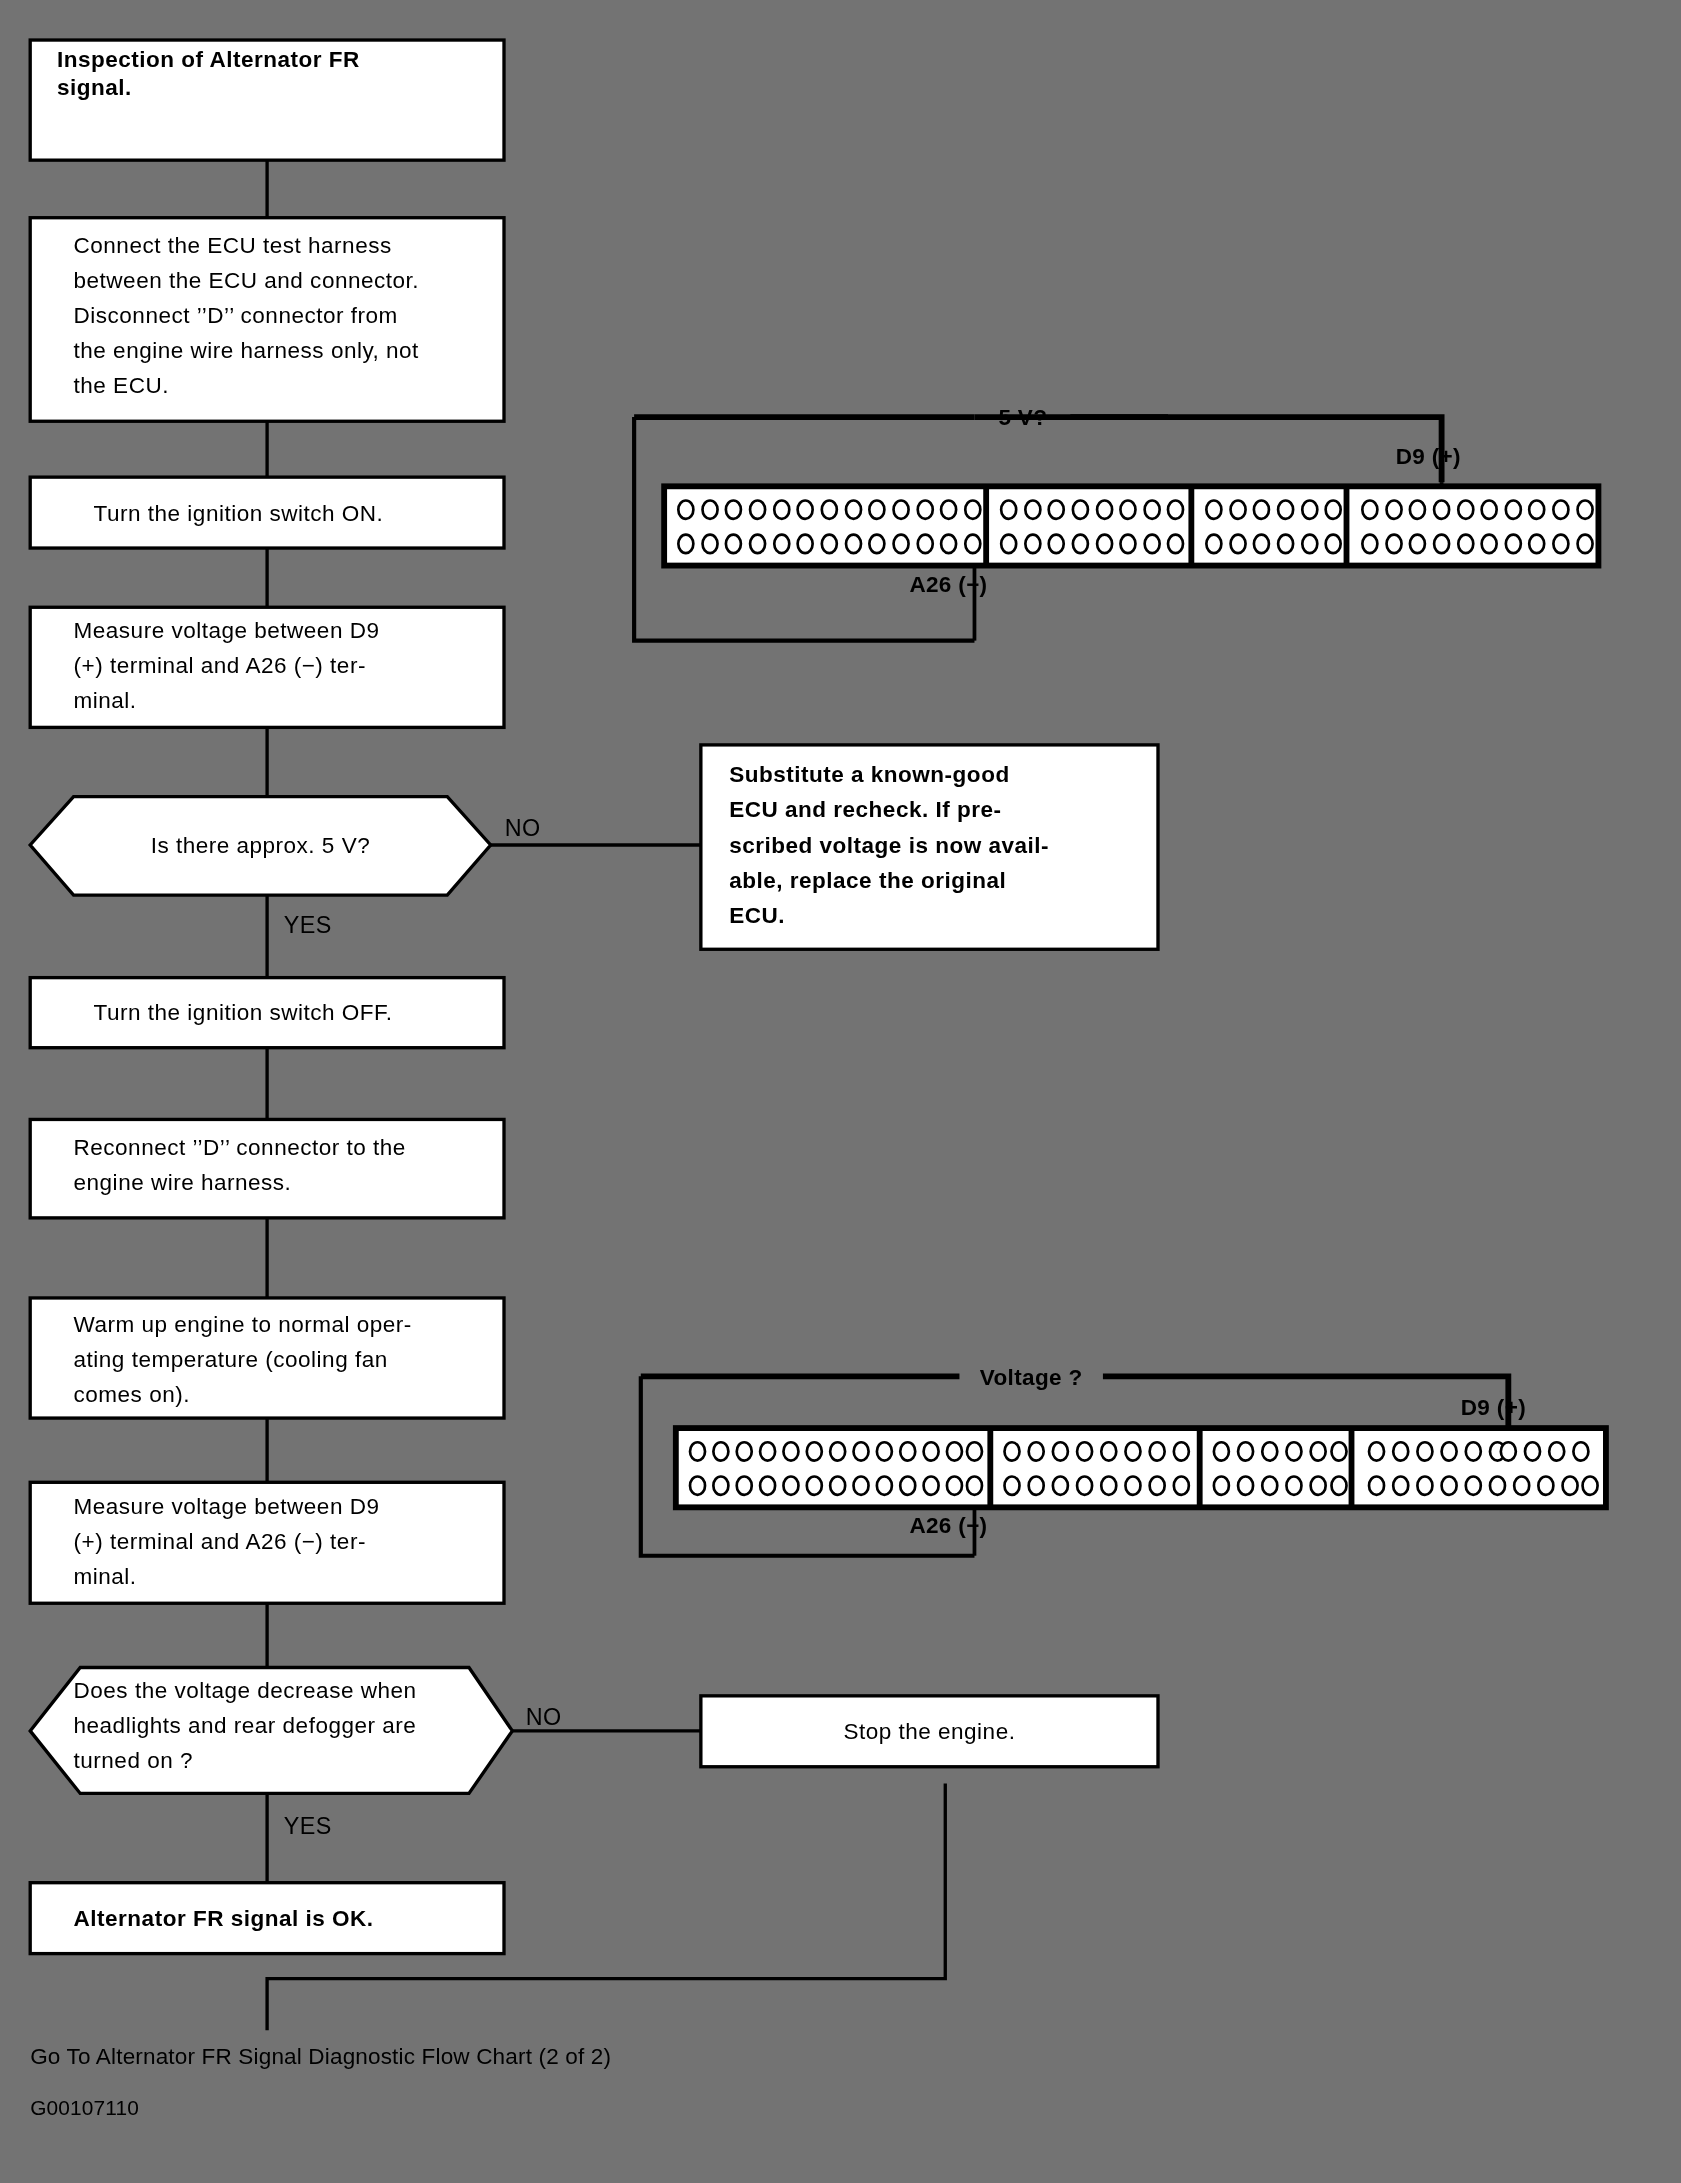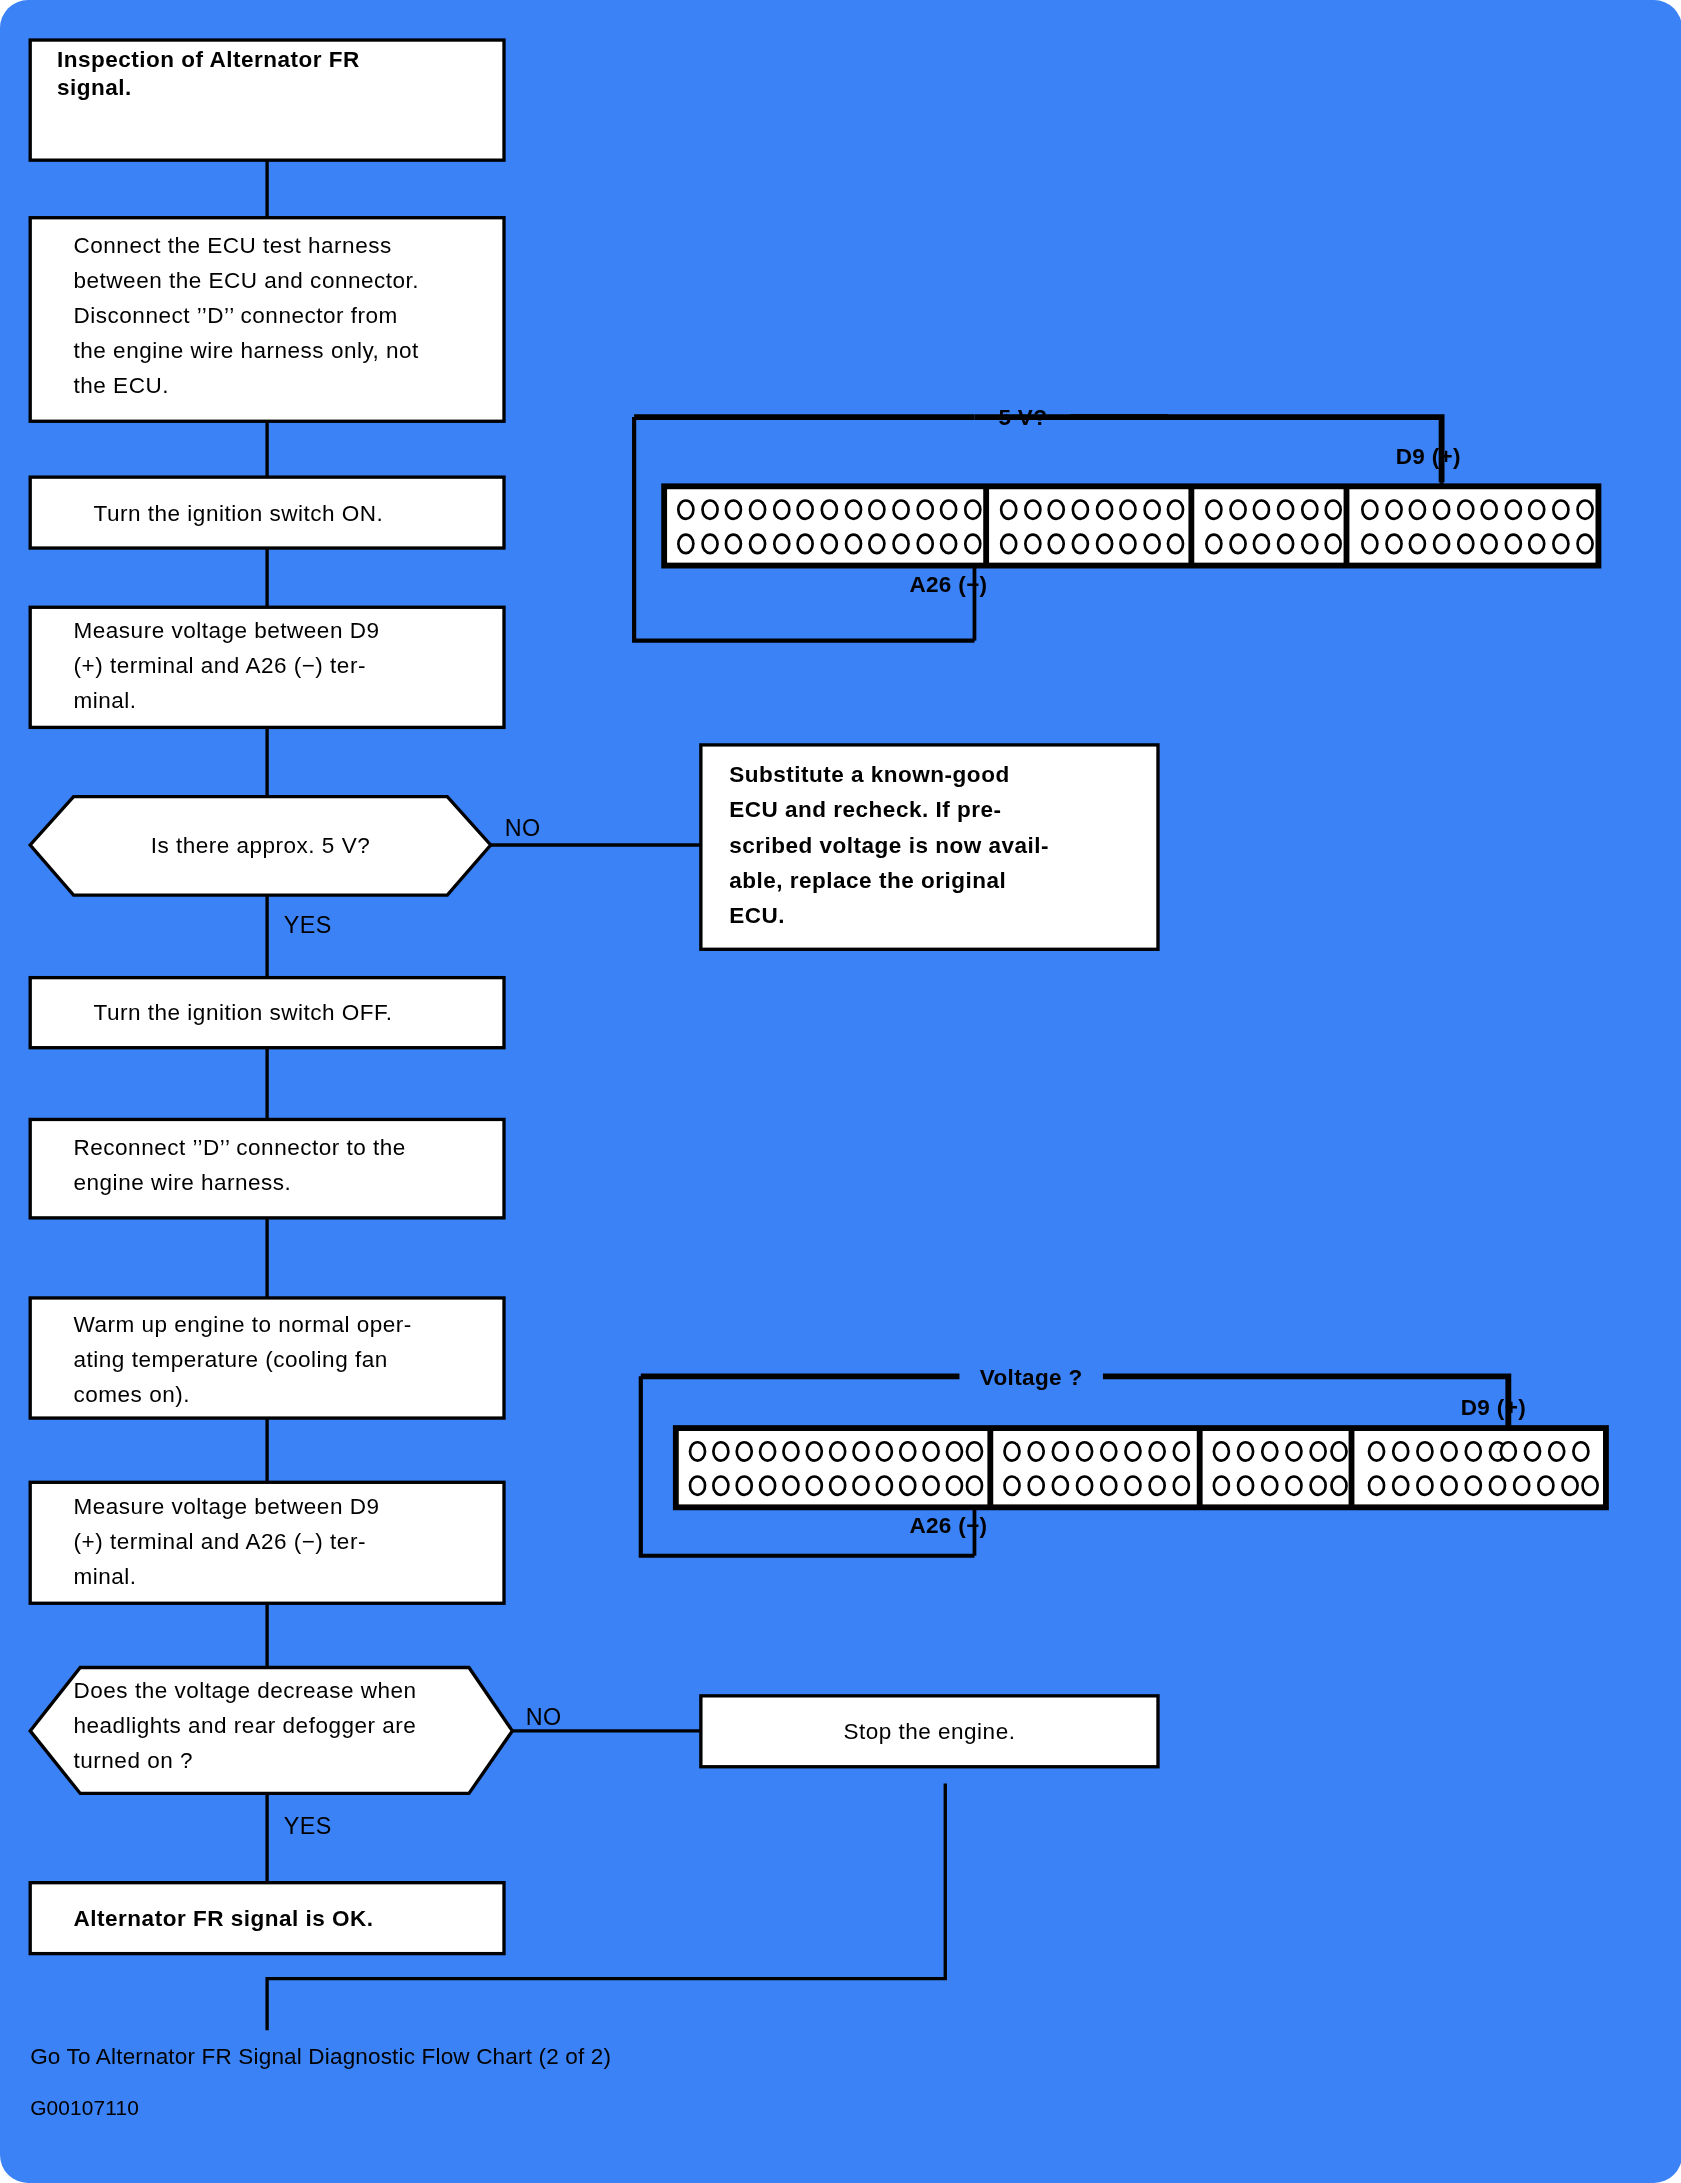--- a/index.html
+++ b/index.html
@@ -9,23 +9,22 @@
     background: #ffffff;
   }
   body {
     font-family: "Liberation Sans", sans-serif;
     color: #000000;
   }
   #page {
     position: relative;
     width: 1682px;
     height: 2183px;
-    background: #3b82f6;
+    background: #737373;
     overflow: hidden;
-    border-radius: 28px;
   }
   #diagram {
     position: absolute;
     top: 0;
     left: 0;
     width: 1682px;
     height: 2183px;
     display: block;
   }
   

